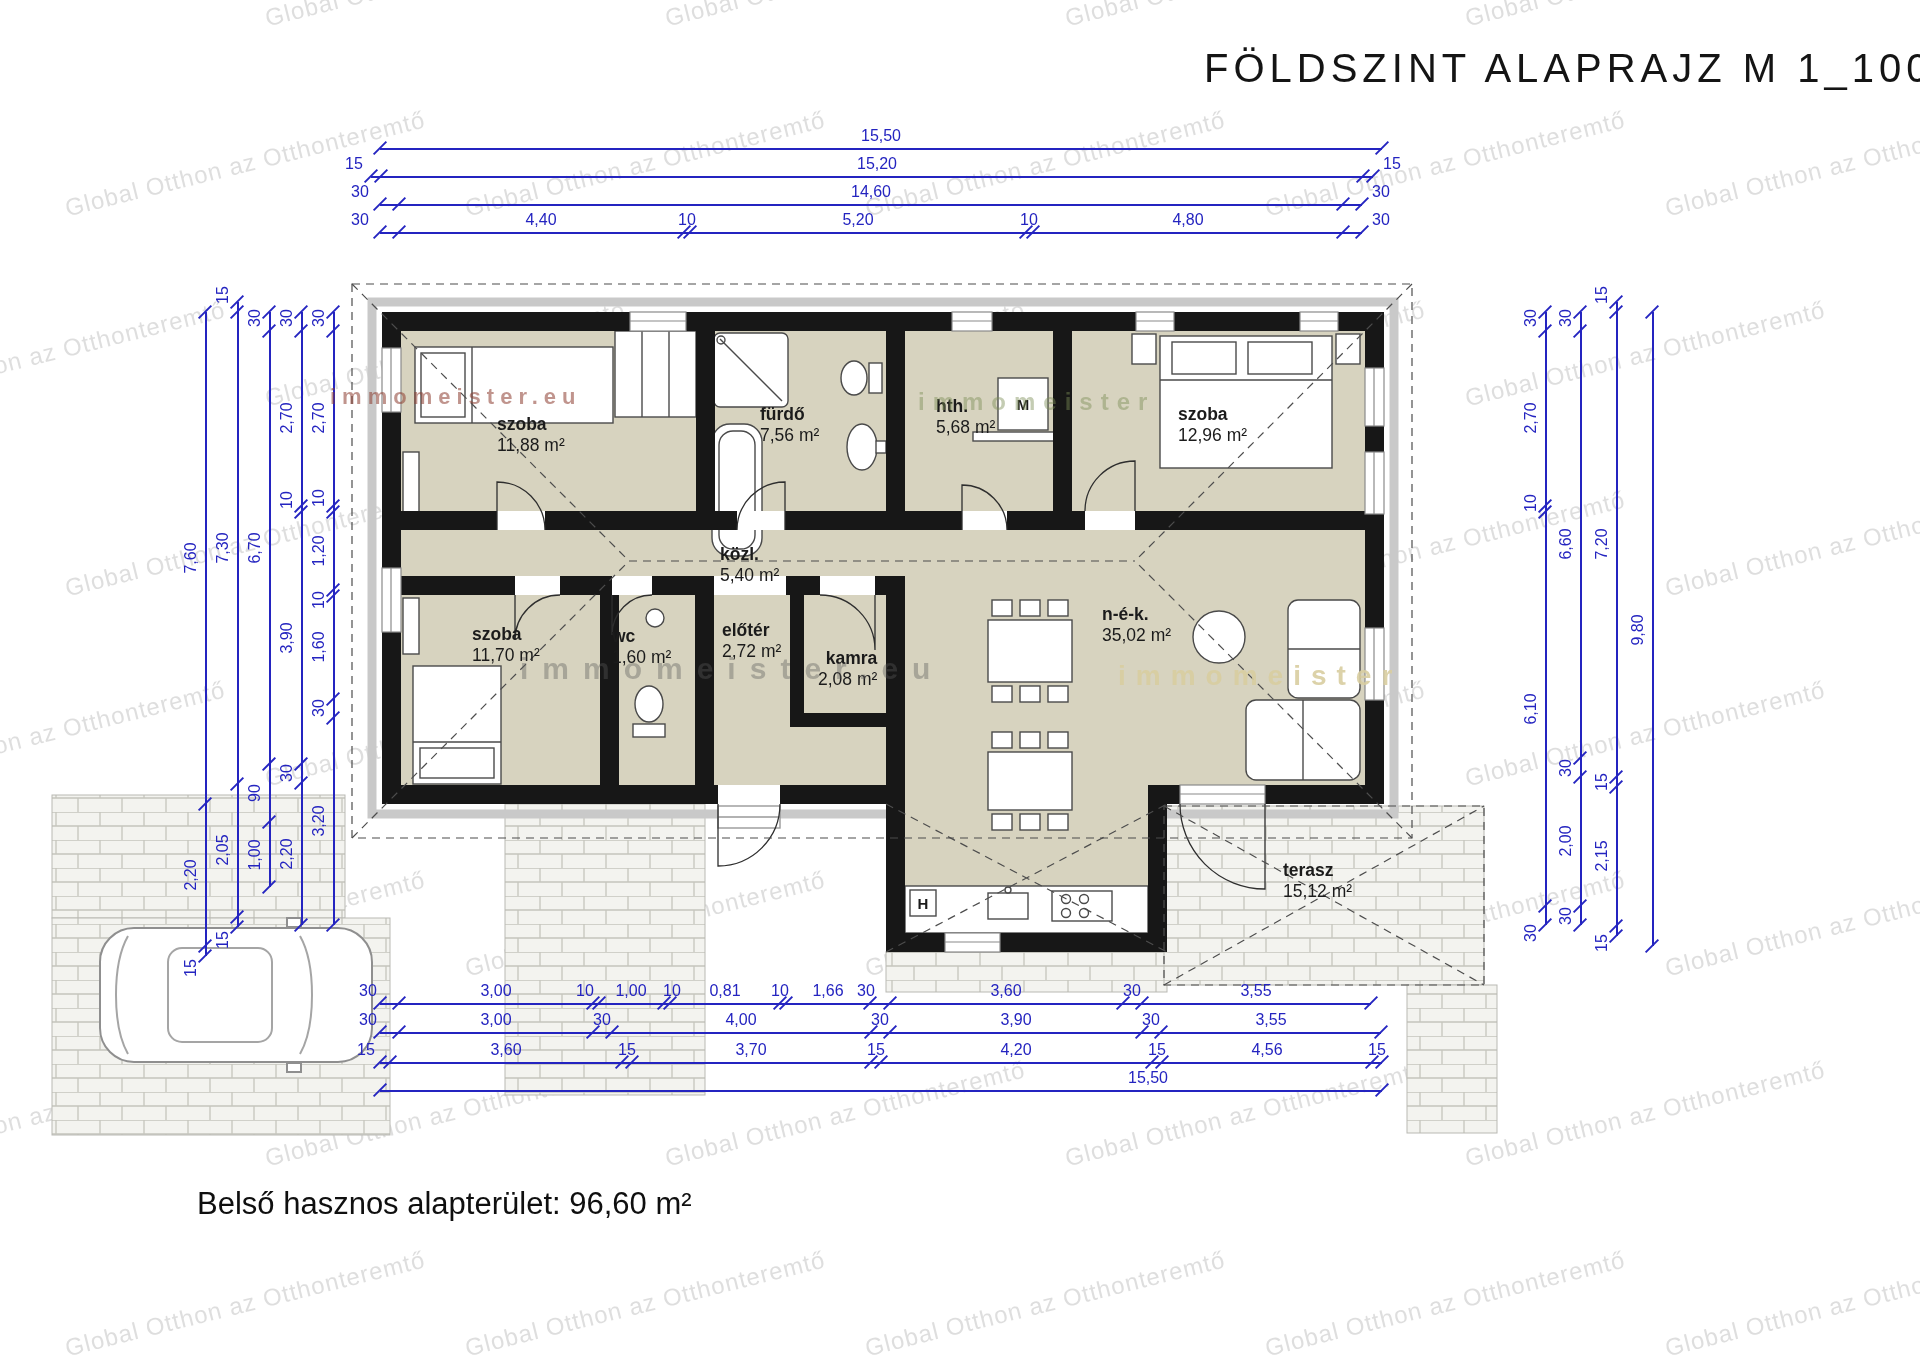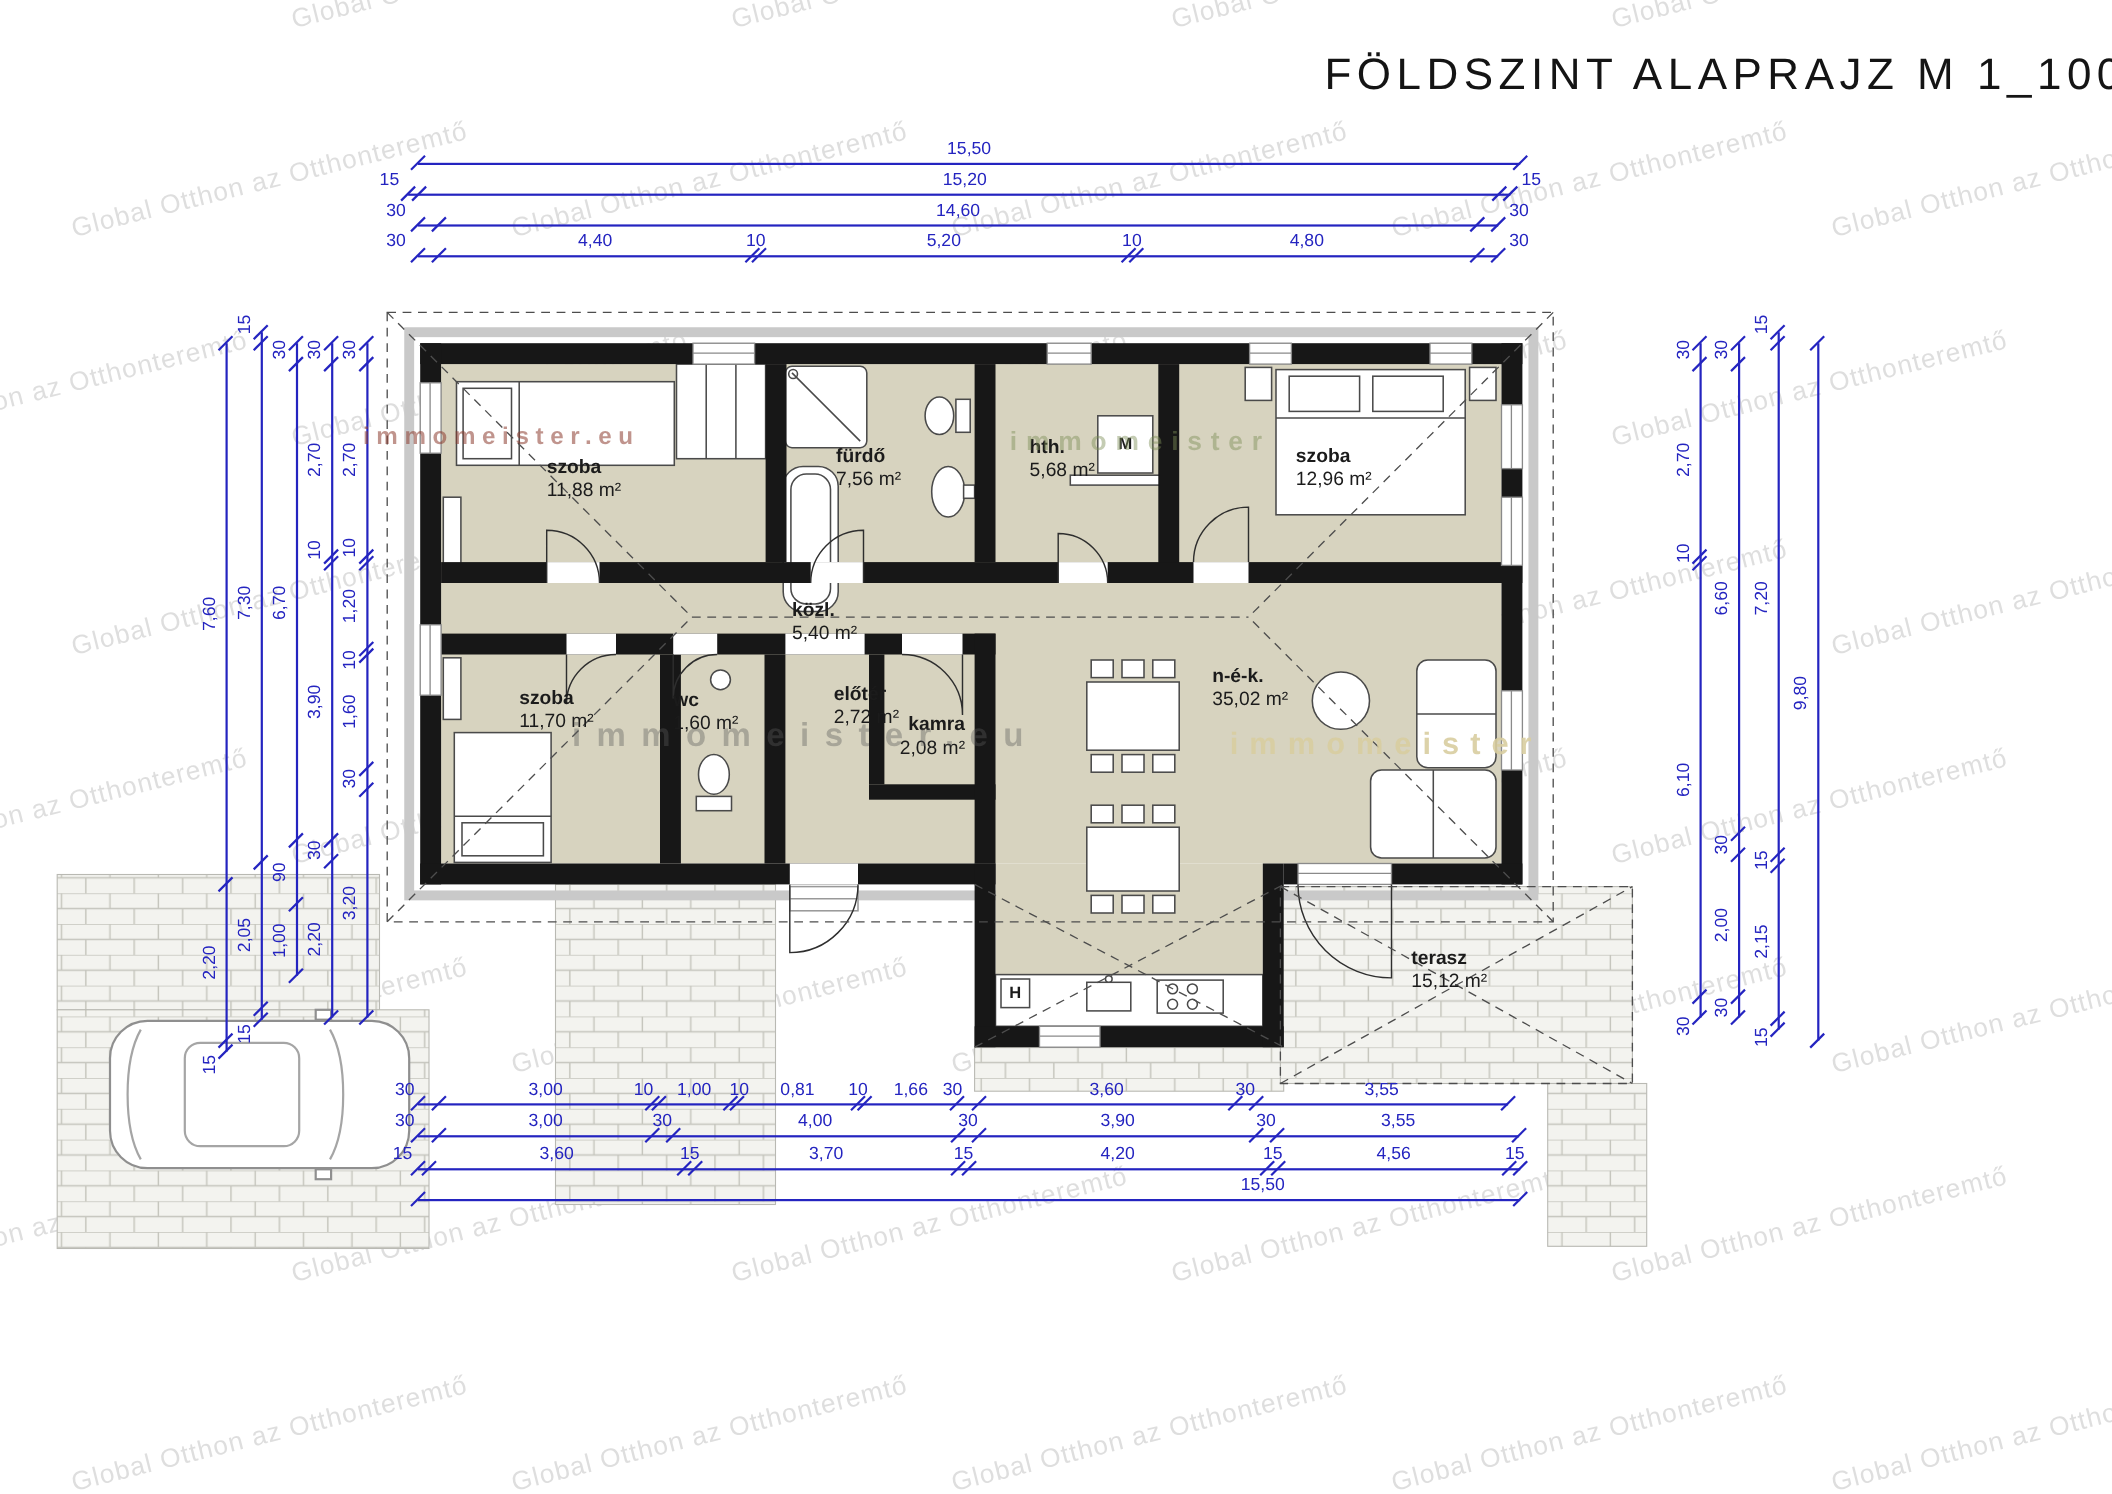--- a/index.html
+++ b/index.html
@@ -267,21 +267,21 @@
 
   <div id="title">FÖLDSZINT ALAPRAJZ M 1_100</div>
   <div id="roomlayer">
       <div class="room-label" style="left: 497px; top: 414px;"><b>szoba</b><span>11,88 m²</span></div>
       <div class="room-label" style="left: 760px; top: 404px;"><b>fürdő</b><span>7,56 m²</span></div>
       <div class="room-label" style="left: 936px; top: 396px;"><b>hth.</b><span>5,68 m²</span></div>
       <div class="room-label" style="left: 1178px; top: 404px;"><b>szoba</b><span>12,96 m²</span></div>
       <div class="room-label" style="left: 720px; top: 544px;"><b>közl.</b><span>5,40 m²</span></div>
       <div class="room-label" style="left: 472px; top: 624px;"><b>szoba</b><span>11,70 m²</span></div>
       <div class="room-label" style="left: 612px; top: 626px;"><b>wc</b><span>1,60 m²</span></div>
-      <div class="room-label" style="left: 722px; top: 620px; margin-left: 36px;"><b>előtér</b><span>2,72 m²</span></div>
+      <div class="room-label" style="left: 722px; top: 620px;"><b>előtér</b><span>2,72 m²</span></div>
       <div class="room-label" style="left: 818px; top: 648px; text-align: right;"><b>kamra</b><span>2,08 m²</span></div>
       <div class="room-label" style="left: 1102px; top: 604px;"><b>n-é-k.</b><span>35,02 m²</span></div>
       <div class="room-label" style="left: 1283px; top: 860px;"><b>terasz</b><span>15,12 m²</span></div>
       <span class="app" style="left: 1023px; top: 404px;">M</span>
       <span class="app" style="left: 923px; top: 903px;">H</span>
     </div>
   <div id="dimlayer">
       <span class="dlh" style="left: 380px; top: 148px; width: 1002px;"></span>
       <span class="tick" style="left: 380px; top: 148px;"></span>
       <span class="tick" style="left: 1382px; top: 148px;"></span>
@@ -486,13 +486,14 @@
       <span class="tick" style="left: 1652px; top: 312px;"></span>
       <span class="tick" style="left: 1652px; top: 946px;"></span>
       <span class="dt dtv" style="left: 1638px; top: 630px;">9,80</span>
     </div>
   <div id="brandlayer">
       <span class="brand" style="left: 330px; top: 384px; color: rgba(140, 60, 48, 0.55); font-size: 22px; letter-spacing: 6px;">immomeister.eu</span>
       <span class="brand" style="left: 918px; top: 388px; color: rgba(125, 143, 86, 0.45); font-size: 24px; letter-spacing: 8px;">immomeister</span>
       <span class="brand" style="left: 520px; top: 652px; color: rgba(90, 90, 90, 0.38); font-size: 30px; letter-spacing: 14px;">immomeister.eu</span>
       <span class="brand" style="left: 1118px; top: 660px; color: rgba(216, 205, 160, 0.9); font-size: 28px; letter-spacing: 10px;">immomeister</span>
     </div>
+  <div id="footer">Belső hasznos alapterület: 96,60 m²</div>
 </div>
 
 </body></html>

